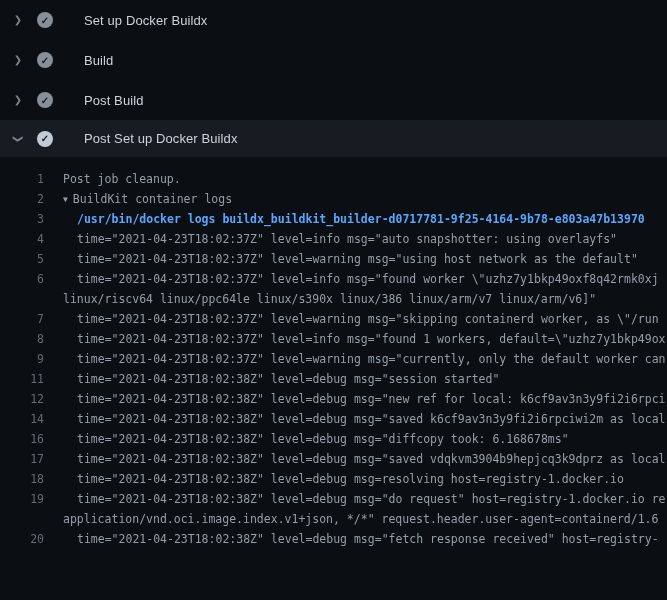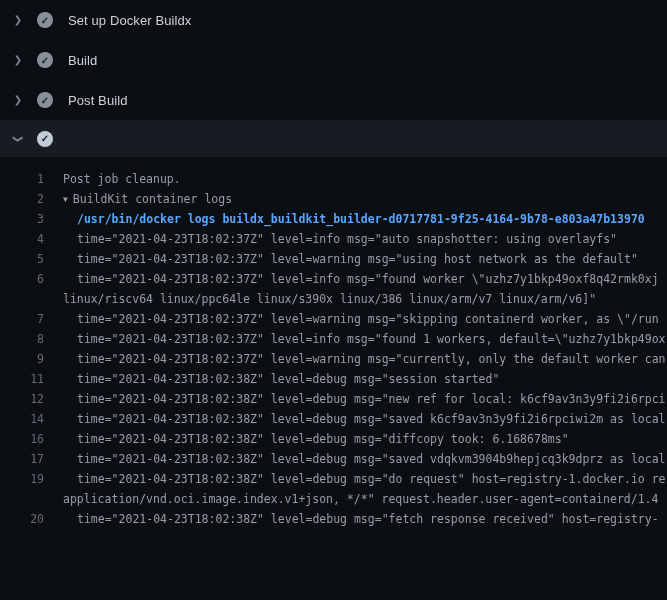--- a/index.html
+++ b/index.html
@@ -27,21 +27,21 @@
   .chev.down { transform:rotate(90deg); }
   .check {
     width:16px; height:16px; flex:none; border-radius:50%;
     margin-left:13px;
     display:flex; align-items:center; justify-content:center;
     font-size:10px; font-weight:bold; color:#161b22;
     background:#878f98;
   }
   .step-row.expanded .check { background:#c3ccd6; }
   .step-label {
-    margin-left:15px; font-size:13px; color:#ccd3da; letter-spacing:.1px;
+    margin-left:31px; font-size:13px; color:#ccd3da; letter-spacing:.1px;
   }
 
   
   .log-panel { padding-top:12px; }
   .log-row {
     display:flex; height:20px; line-height:20px;
     font-family:"DejaVu Sans Mono", monospace;
     font-size:11.5px; color:#959ea8; white-space:pre; overflow:hidden;
   }
   .gutter {
@@ -73,35 +73,37 @@
         <span class="step-label">Build</span>
       </div>
       <div class="step-row">
         <span class="chev">❯</span>
         <span class="check">✓</span>
         <span class="step-label">Post Build</span>
       </div>
       <div class="step-row expanded">
         <span class="chev down">❯</span>
         <span class="check">✓</span>
+        <span class="step-label">Post Set up Docker Buildx</span>
       </div>
       <div class="log-panel">
         <div class="log-row"><span class="gutter">1</span><span class="ltext">Post job cleanup.</span></div>
         <div class="log-row"><span class="gutter">2</span><span class="ltext group"><span class="tri">▼</span><span>BuildKit container logs</span></span></div>
         <div class="log-row"><span class="gutter">3</span><span class="ltext ind1 command">/usr/bin/docker logs buildx_buildkit_builder-d0717781-9f25-4164-9b78-e803a47b13970</span></div>
         <div class="log-row"><span class="gutter">4</span><span class="ltext ind1">time="2021-04-23T18:02:37Z" level=info msg="auto snapshotter: using overlayfs"</span></div>
         <div class="log-row"><span class="gutter">5</span><span class="ltext ind1">time="2021-04-23T18:02:37Z" level=warning msg="using host network as the default"</span></div>
         <div class="log-row"><span class="gutter">6</span><span class="ltext ind1">time="2021-04-23T18:02:37Z" level=info msg="found worker \"uzhz7y1bkp49oxf8q42rmk0xj</span></div>
         <div class="log-row"><span class="gutter"></span><span class="ltext">linux/riscv64 linux/ppc64le linux/s390x linux/386 linux/arm/v7 linux/arm/v6]"</span></div>
         <div class="log-row"><span class="gutter">7</span><span class="ltext ind1">time="2021-04-23T18:02:37Z" level=warning msg="skipping containerd worker, as \"/run</span></div>
         <div class="log-row"><span class="gutter">8</span><span class="ltext ind1">time="2021-04-23T18:02:37Z" level=info msg="found 1 workers, default=\"uzhz7y1bkp49ox</span></div>
         <div class="log-row"><span class="gutter">9</span><span class="ltext ind1">time="2021-04-23T18:02:37Z" level=warning msg="currently, only the default worker can</span></div>
         <div class="log-row"><span class="gutter">11</span><span class="ltext ind1">time="2021-04-23T18:02:38Z" level=debug msg="session started"</span></div>
         <div class="log-row"><span class="gutter">12</span><span class="ltext ind1">time="2021-04-23T18:02:38Z" level=debug msg="new ref for local: k6cf9av3n3y9fi2i6rpci</span></div>
         <div class="log-row"><span class="gutter">14</span><span class="ltext ind1">time="2021-04-23T18:02:38Z" level=debug msg="saved k6cf9av3n3y9fi2i6rpciwi2m as local"</span></div>
         <div class="log-row"><span class="gutter">16</span><span class="ltext ind1">time="2021-04-23T18:02:38Z" level=debug msg="diffcopy took: 6.168678ms"</span></div>
         <div class="log-row"><span class="gutter">17</span><span class="ltext ind1">time="2021-04-23T18:02:38Z" level=debug msg="saved vdqkvm3904b9hepjcq3k9dprz as local"</span></div>
+        <div class="log-row"><span class="gutter">18</span><span class="ltext ind1">time="2021-04-23T18:02:38Z" level=debug msg=resolving host=registry-1.docker.io</span></div>
         <div class="log-row"><span class="gutter">19</span><span class="ltext ind1">time="2021-04-23T18:02:38Z" level=debug msg="do request" host=registry-1.docker.io re</span></div>
-        <div class="log-row"><span class="gutter"></span><span class="ltext">application/vnd.oci.image.index.v1+json, */*" request.header.user-agent=containerd/1.4</span></div>
+        <div class="log-row"><span class="gutter"></span><span class="ltext">application/vnd.oci.image.index.v1+json, */*" request.header.user-agent=containerd/1.6</span></div>
         <div class="log-row"><span class="gutter">20</span><span class="ltext ind1">time="2021-04-23T18:02:38Z" level=debug msg="fetch response received" host=registry-</span></div>
       </div>
     </div>
 </div>
 
 </body></html>

